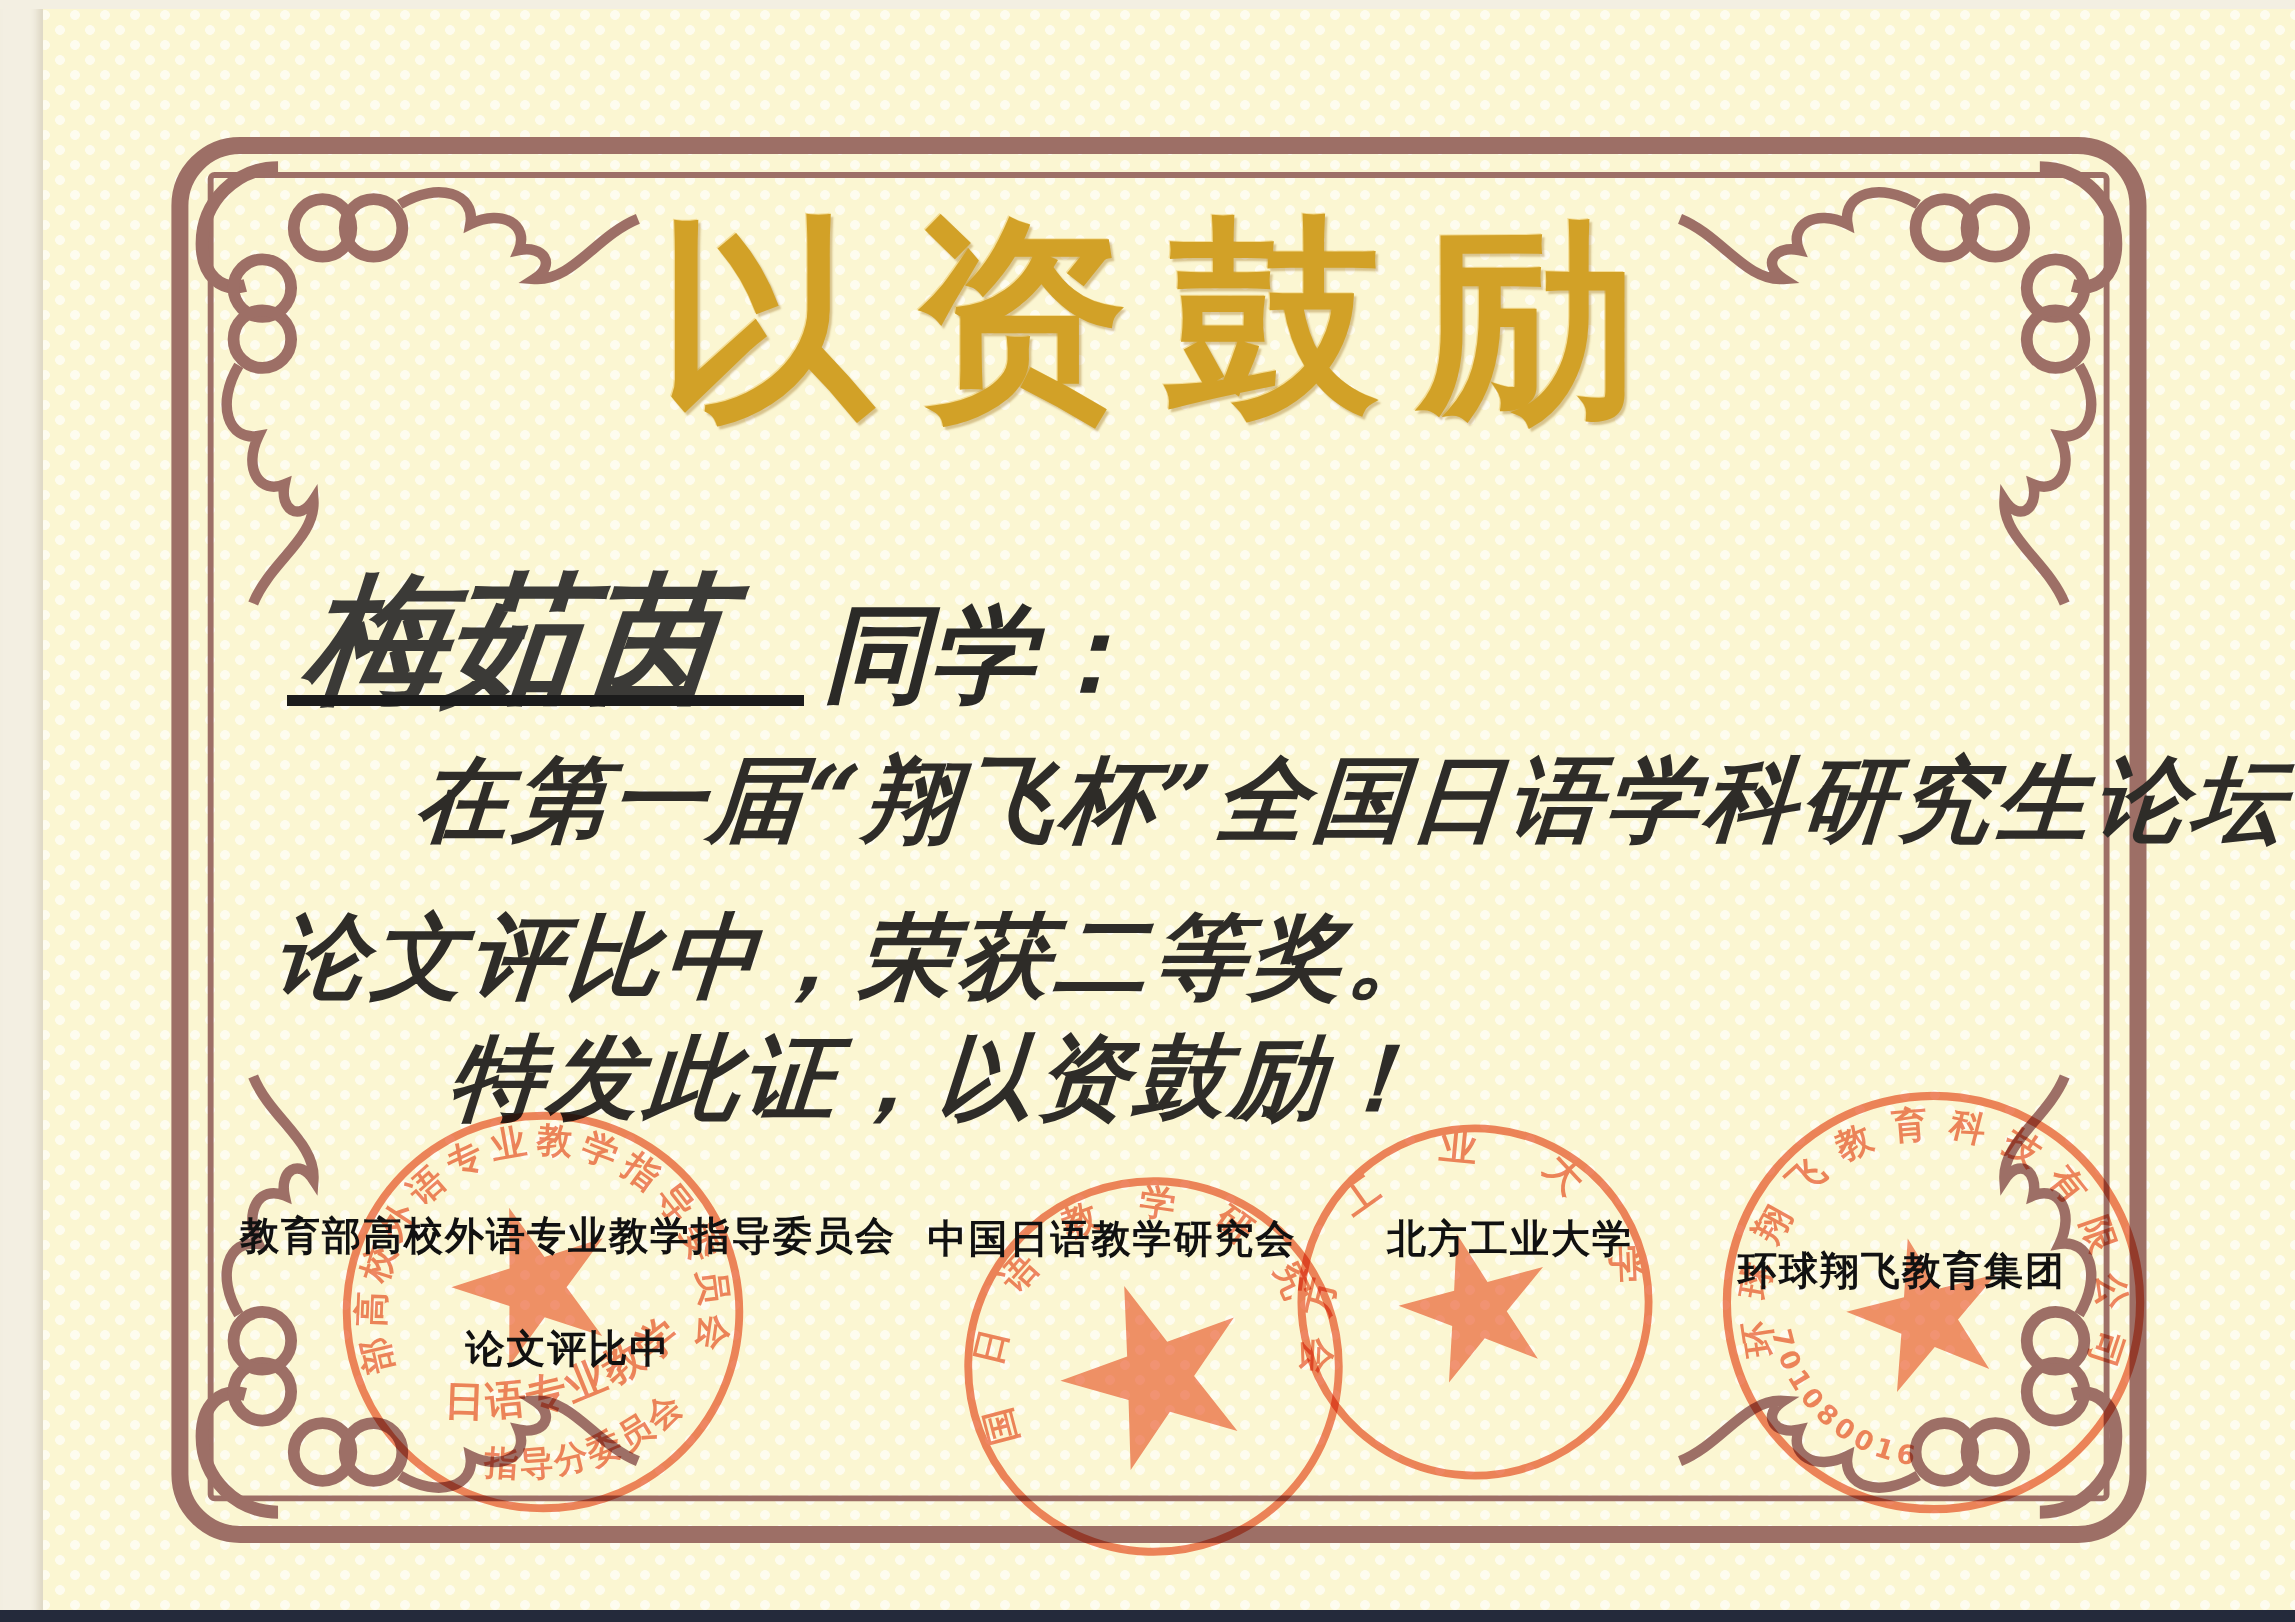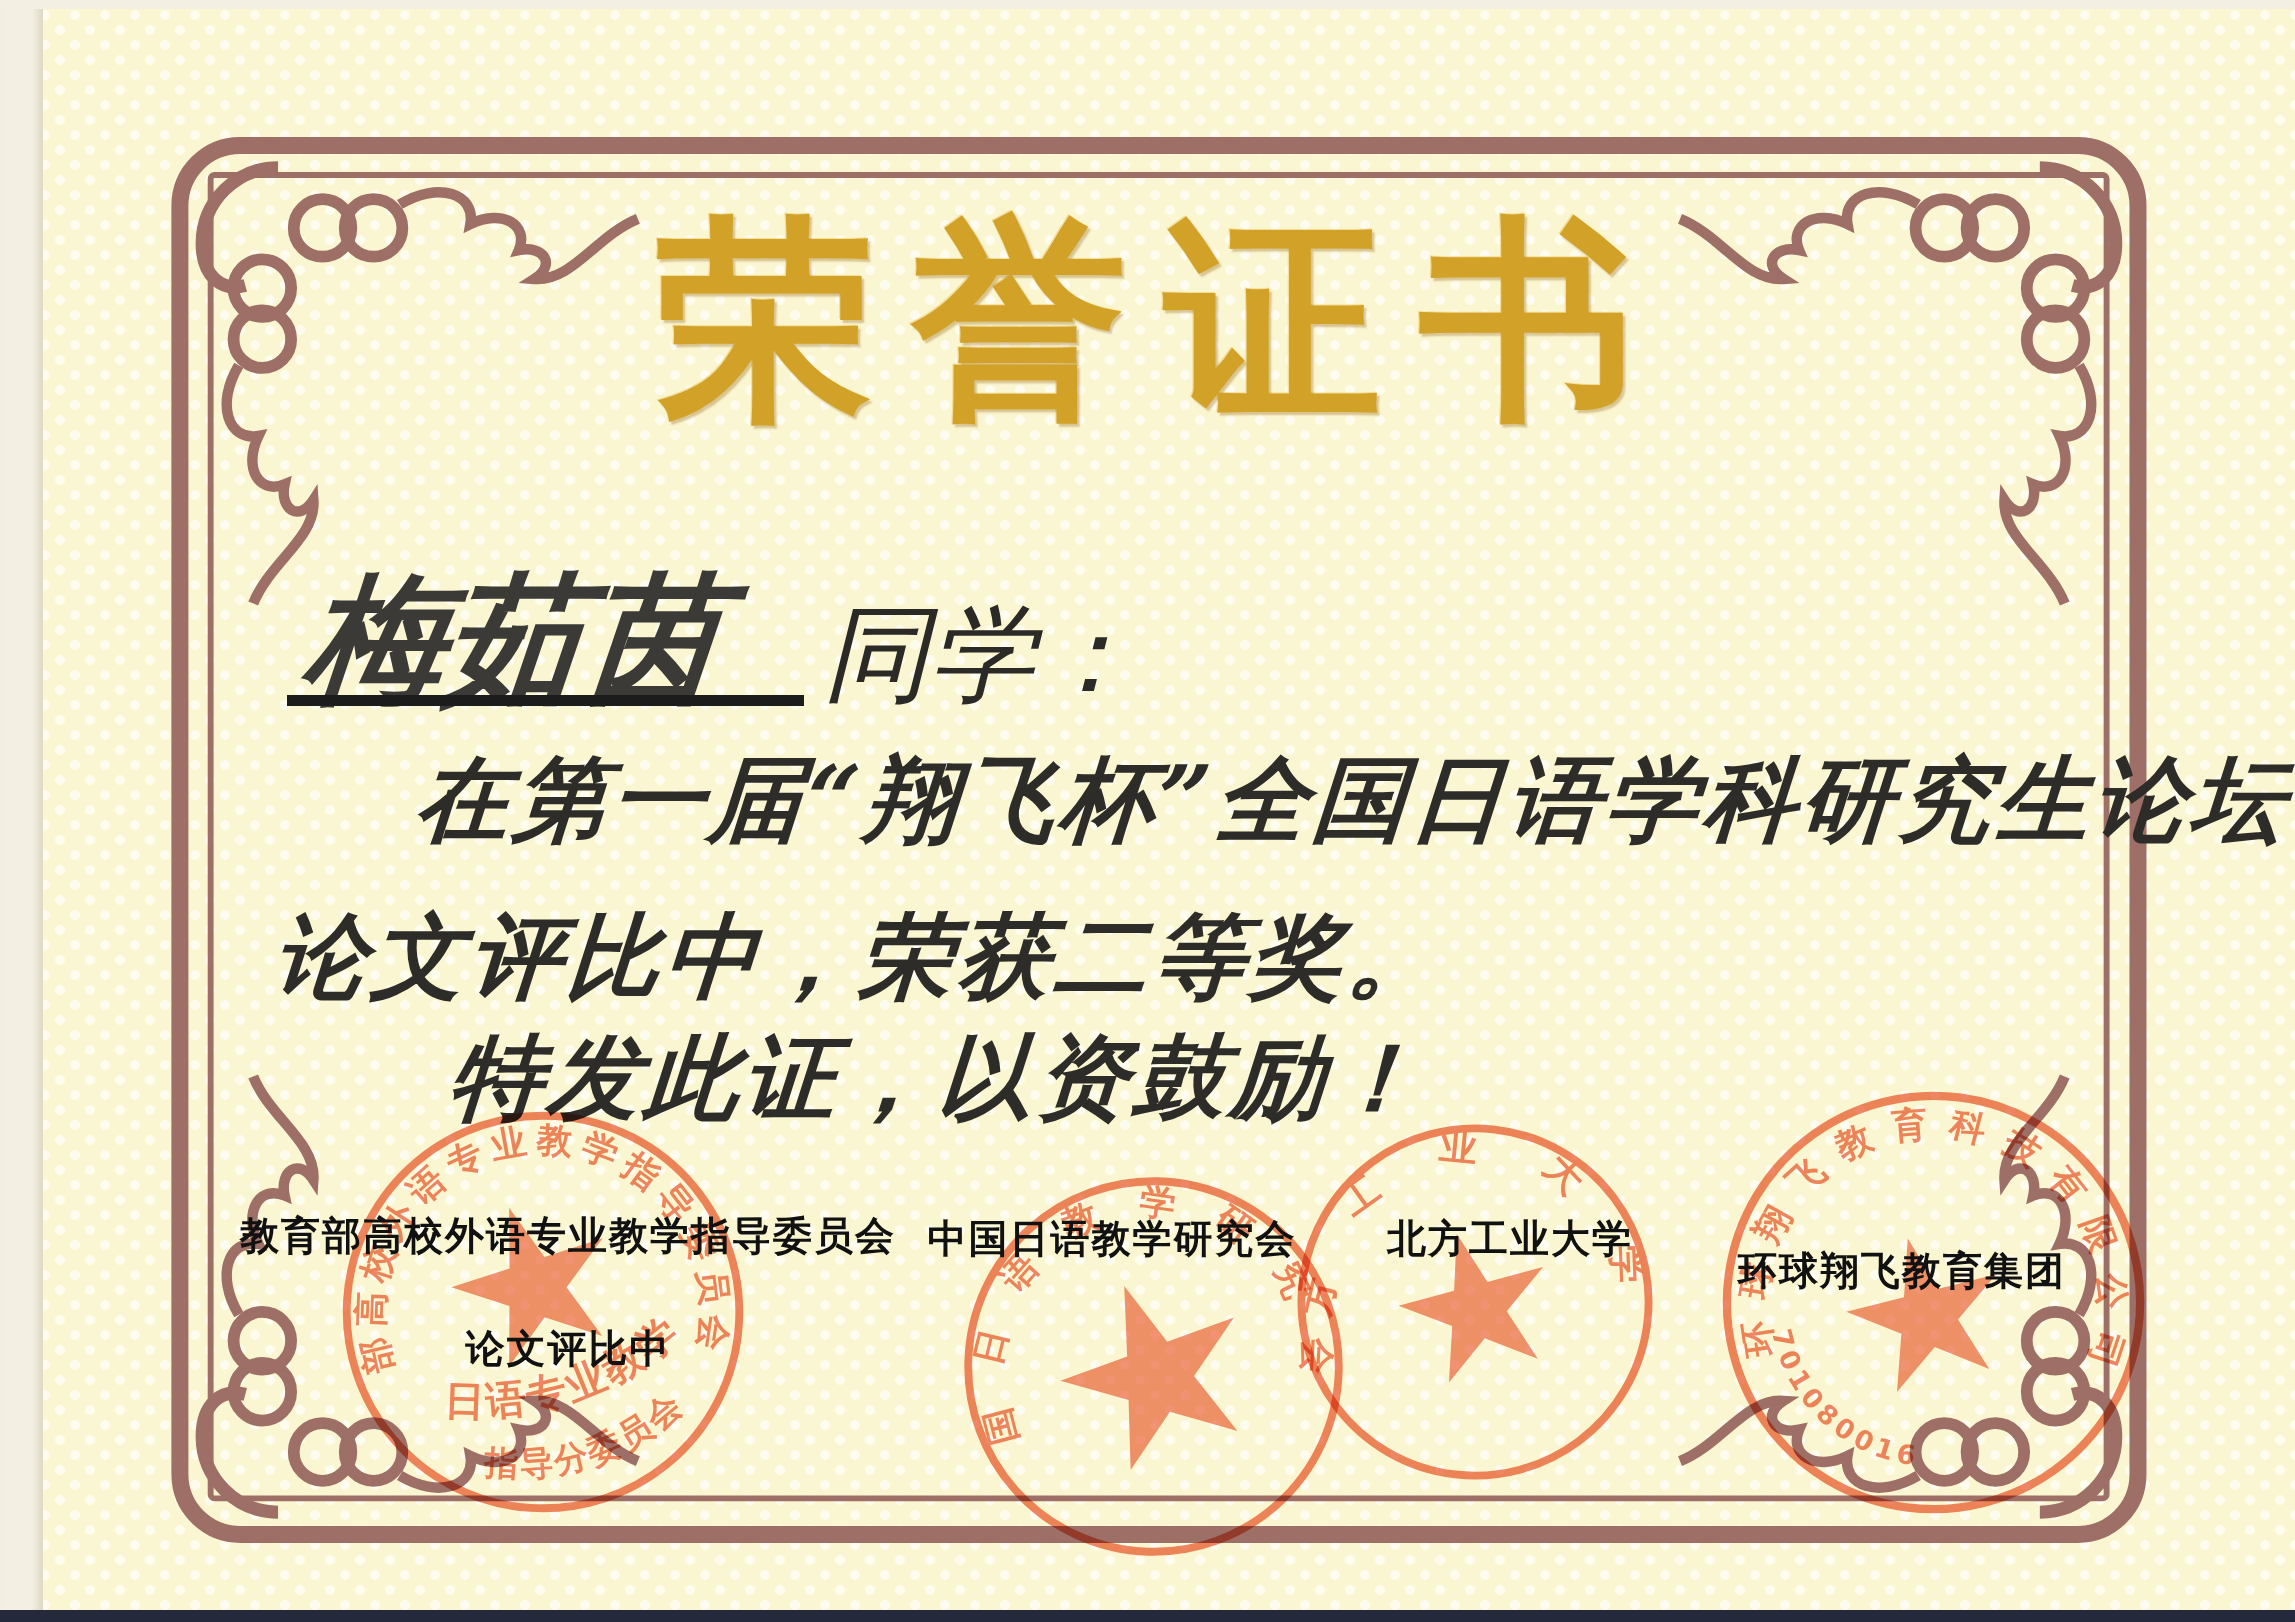--- a/index.html
+++ b/index.html
@@ -26,21 +26,21 @@
     text-shadow:2.6px 3.3px 2px rgba(150,100,15,.35), -1.3px -1.3px 0 rgba(240,205,110,.6);
   }
   .recipient{
     left:306px;top:547px;
     font-family:"DejaVu Serif",serif;font-weight:bold;font-style:italic;
     font-size:139px;color:#3b3a37;transform:skewX(-5deg);
   }
   .underline{position:absolute;left:287px;top:695px;width:517px;height:11px;background:#1c1c1c;}
   .salutation{
     left:823px;top:584px;
-    font-family:"DejaVu Serif",serif;font-weight:normal;font-style:italic;
+    font-family:"DejaVu Serif",serif;font-weight:bold;font-style:italic;
     font-size:106px;color:#2b2a27;
   }
   .body-line{
     font-family:"DejaVu Serif",serif;font-weight:bold;font-style:italic;
     font-size:93px;color:#2e2c28;letter-spacing:4.6px;transform:skewX(-4deg);
   }
   .bl1{left:416px;top:738px;}
   .bl2{left:274px;top:895px;}
   .bl3{left:450px;top:1016px;}
   .org{
@@ -128,21 +128,21 @@
     <text font-size="56" fill="#ED7350" letter-spacing="30" font-weight="bold">
       <textPath href="#ringD" startOffset="25%" text-anchor="middle">北京环球翔飞教育科技有限公司</textPath>
     </text>
     <path id="arcD1" d="M -252 -55 A 258 258 0 0 0 -70 248" fill="none"></path>
     <text font-size="42" fill="#ED7350" letter-spacing="8" font-weight="bold">
       <textPath href="#arcD1" startOffset="10%">701080016044</textPath>
     </text>
     <polygon points="0,-150 33,-46 143,-46 54,18 88,121 0,57 -88,121 -54,18 -143,-46 -33,-46" transform="translate(-15,20) scale(0.85)" fill="#ED7350" fill-opacity="0.9"></polygon>
   </svg>
 
-  <div class="txt title">荣誉证书</div>
+  <div class="txt title">以资鼓励</div>
 
   <div class="txt recipient">梅茹茵</div>
   <div class="underline"></div>
   <div class="txt salutation">同学：</div>
 
   <div class="txt body-line bl1">在第一届“翔飞杯”全国日语学科研究生论坛</div>
   <div class="txt body-line bl2">论文评比中，荣获二等奖。</div>
   <div class="txt body-line bl3">特发此证，以资鼓励！</div>
 
   <div class="txt org org1a">教育部高校外语专业教学指导委员会</div>

